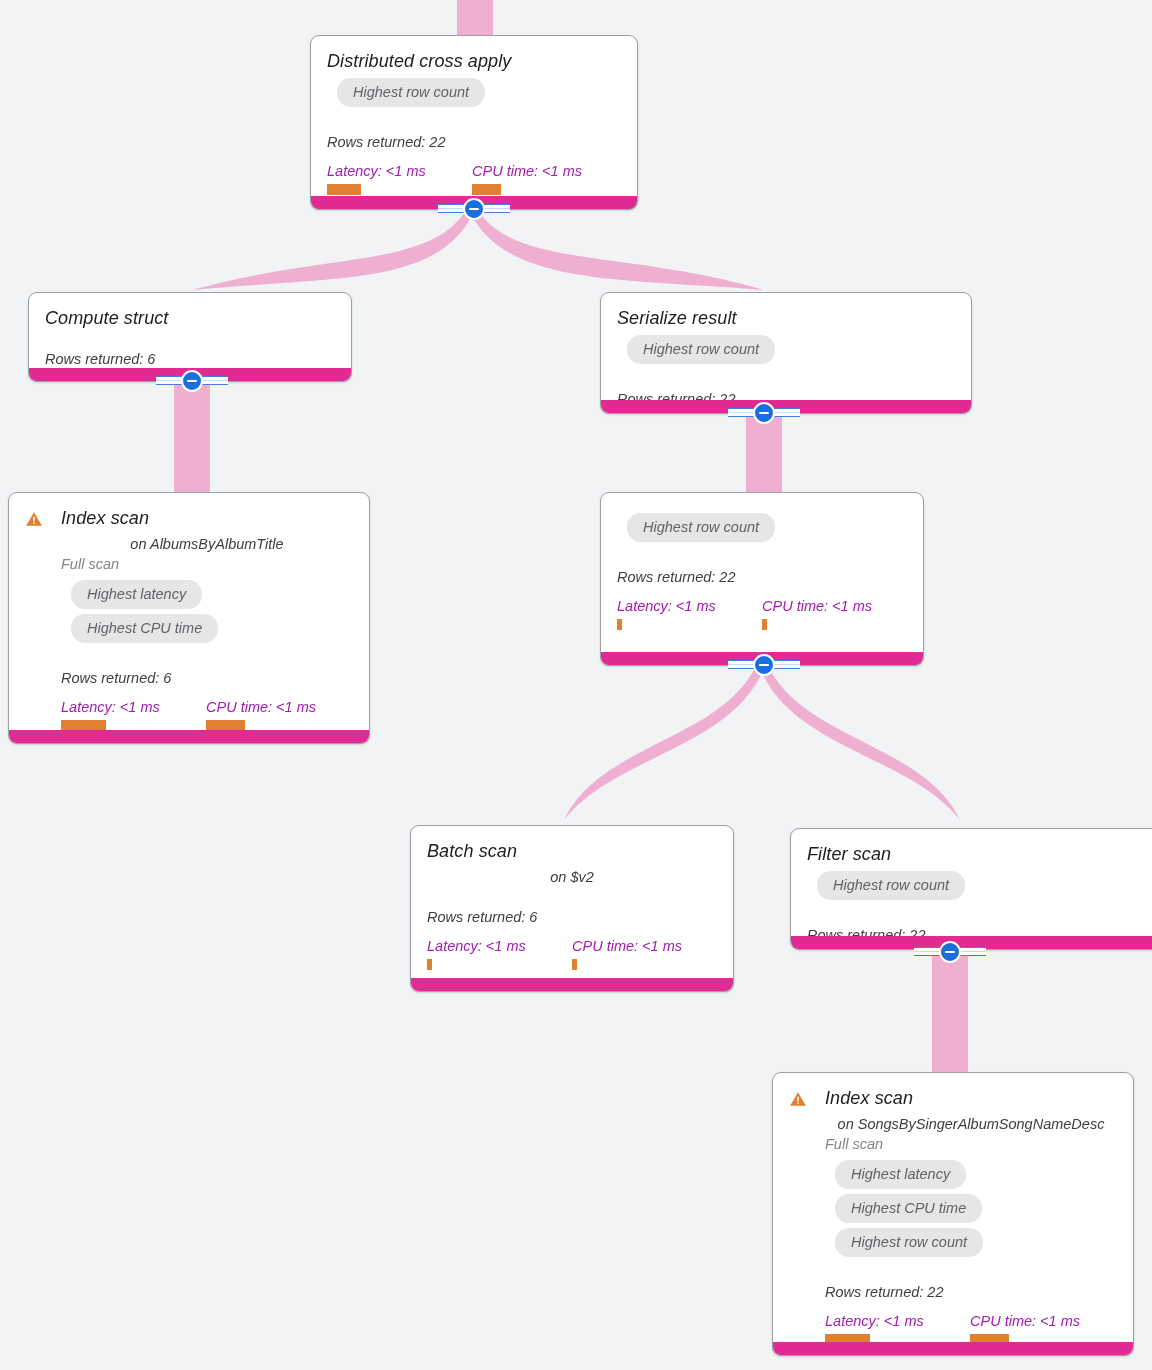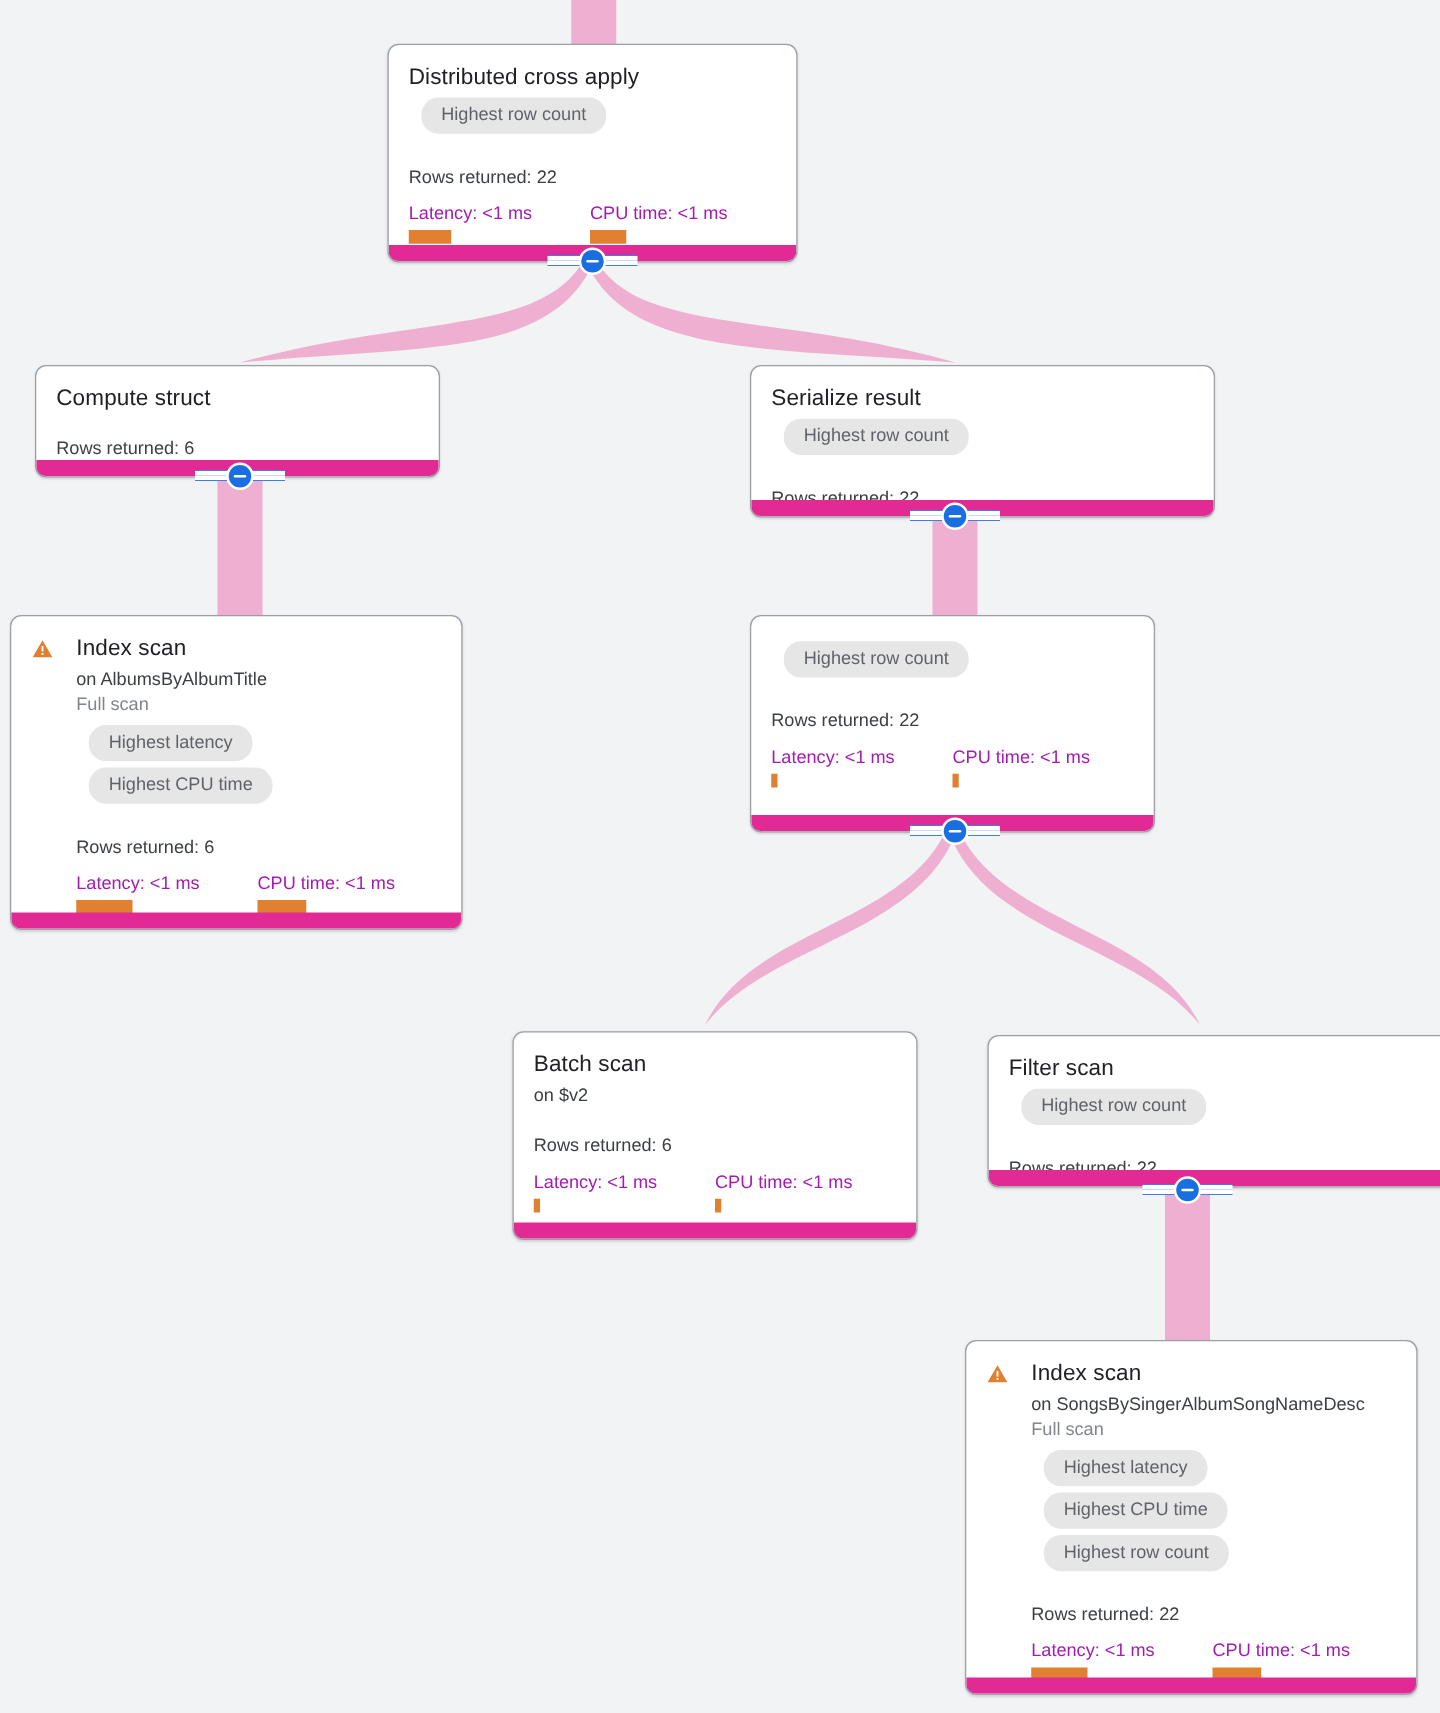--- a/index.html
+++ b/index.html
@@ -10,20 +10,21 @@
   body {
     font-family: "Liberation Sans", sans-serif;
     -webkit-font-smoothing: antialiased;
   }
   #canvas {
     position: relative;
     width: 1152px;
     height: 1370px;
     background: #f1f3f4;
     overflow: hidden;
+    font-style: italic;
   }
   #edge-layer {
     position: absolute;
     left: 0;
     top: 0;
     width: 1152px;
     height: 1370px;
     pointer-events: none;
   }
   #node-layer {
@@ -71,20 +72,21 @@
     line-height: 22px;
     color: #202124;
     font-weight: 400;
     letter-spacing: 0.1px;
   }
   .node-sub {
     font-size: 14.5px;
     line-height: 20px;
     color: #3c4043;
     margin-top: 5px;
+    text-align: center;
   }
   .node-sub2 {
     font-size: 14.5px;
     line-height: 20px;
     color: #80868b;
   }
 
   .badges {
     margin-top: 6px;
   }

